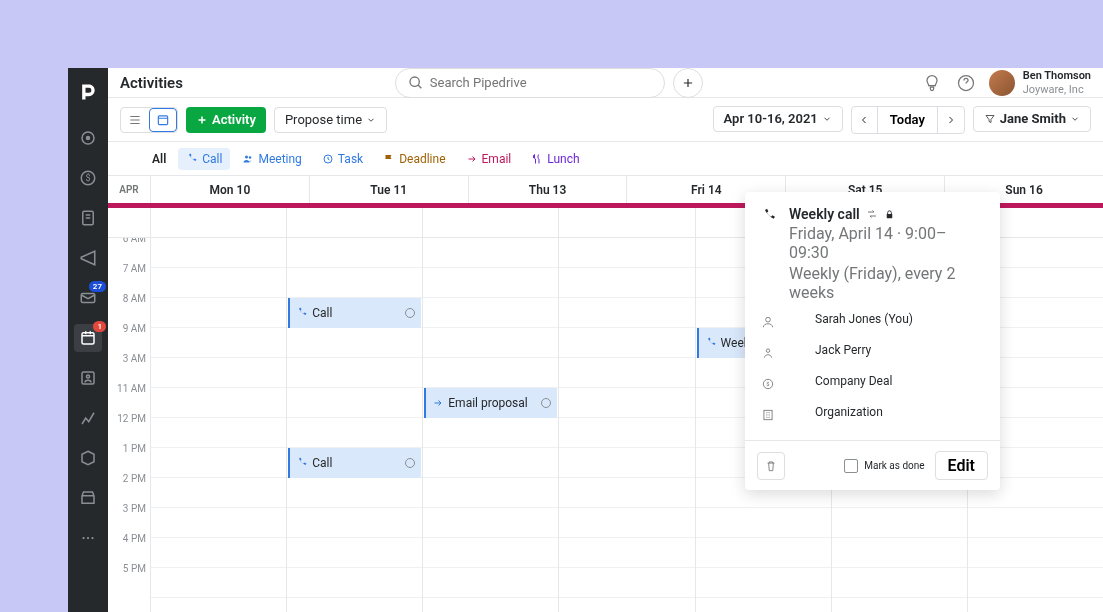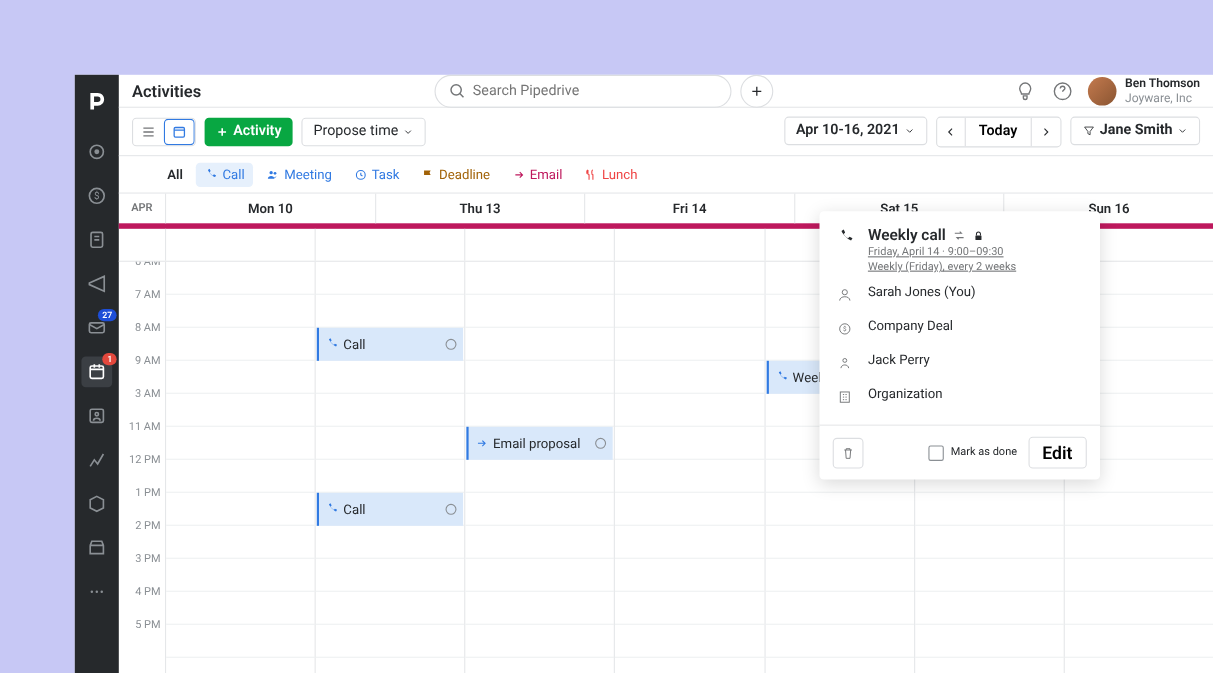--- a/index.html
+++ b/index.html
@@ -38,21 +38,21 @@
 .nav-btn { width: 26px; height: 26px; display: flex; align-items: center; justify-content: center; color: #26292c; cursor:pointer; border-right:1px solid #dcdee1;}
 .today-btn { padding: 0 12px; display: flex; align-items:center; font-size: 13px; font-weight:600; border-right:1px solid #dcdee1; cursor:pointer;}
 .filter-tabs { height: 34px; border-bottom: 1px solid #e5e7e9; display: flex; align-items: center; padding: 0 12px; gap: 4px; }
 .filter-tab { height: 22px; padding: 0 8px; border-radius: 4px; display: flex; align-items: center; font-size: 12px; cursor: pointer; gap: 4px; }
 .filter-tab.all { font-weight:600; color:#26292c;margin-left:24px;}
 .ft-call { background: #e6f0fc; color: #317ae2; }
 .ft-meeting { color: #317ae2; }
 .ft-task { color: #317ae2; }
 .ft-deadline { color: #a16207; }
 .ft-email { color: #be185d; }
-.ft-lunch { color: #ef4444; }
+.ft-lunch { color: #6d28d9; }
 .small-icon { width:12px; height:12px; }
 .day-header { height: 32px; border-bottom: 5px solid #be185d; display: flex; }
 .month-cell { width: 42px; display: flex; align-items: center; justify-content: center; font-size: 10px; color: #747678; font-weight: 600; }
 .day-cell { flex: 1; display: flex; align-items: center; justify-content: center; font-size: 12px; font-weight: 600; color: #26292c; gap: 6px; border-left: 1px solid #e5e7e9; }
 .day-badge { background: #317ae2; color: #fff; border-radius: 50%; width: 18px; height: 18px; display: flex; align-items: center; justify-content: center; font-size: 11px; }
 .grid-wrap { flex:1; position:relative; overflow:hidden;}
 .grid { display:flex; position:absolute; inset:0;}
 .time-col { width:42px; }
 .time-label { height:30px; text-align:right; padding-right:4px; font-size:10px; color:#8a8f94; position:relative; top:-5px;}
 .day-col { flex:1; border-left:1px solid #e5e7e9; position:relative;}
@@ -64,22 +64,22 @@
 .event .status-circle { margin-left:auto; width:10px; height:10px; border:1.5px solid #8a8f94; border-radius:50%;}
 .event-call-1 { top:60px; height:30px;}
 .event-call-2 { top:210px; height:30px;}
 .event-email { top:150px; height:30px;}
 .event-weekly { top:90px; height:30px;}
 .popover { position:absolute; top:192px; left:745px; width:255px; background:#fff; border-radius:4px; box-shadow:0 4px 16px rgba(0,0,0,0.15); z-index:10;}
 .pop-body { padding:14px 16px;}
 .pop-row { display:flex; align-items:flex-start; gap:12px; margin-bottom:10px;}
 .pop-row .pop-icon { width:16px; color:#747678; flex-shrink:0; margin-top:2px;}
 .pop-title { font-weight:600; font-size:14px; color:#26292c; display:flex; align-items:center; gap:6px;}
-.pop-sub { font-size:10px; color:#747678; margin-top:2px;text-decoration:underline;}
-.pop-list-item { font-size:12px; color:#26292c;}
+.pop-sub { font-size:16px; color:#747678; margin-top:2px;}
+.pop-list-item { font-size:12px; color:#26292c;margin-left:26px;}
 .pop-footer { border-top:1px solid #e5e7e9; padding:10px 12px; display:flex; align-items:center; gap:10px;}
 .trash { width:28px; height:28px; border:1px solid #dcdee1; border-radius:4px; display:flex; align-items:center; justify-content:center; color:#747678; cursor:pointer;}
 .mark-done { display:flex; align-items:center; gap:6px; font-size:10px; color:#26292c; margin-left:auto; cursor:pointer;}
 .checkbox-empty { width:14px; height:14px; border:1.5px solid #8a8f94; border-radius:2px;}
 .edit-btn { border:1px solid #dcdee1; border-radius:4px; padding:4px 12px; font-size:16px; font-weight:600; cursor:pointer;}
 svg { fill: currentColor; }
 </style>
 </head>
 <body>
 
@@ -297,20 +297,23 @@
             <path d="M7 3v7a2 2 0 002 2v9M7 3l-2 2v5M16 3c-1 0-2 2-2 5s1 4 2 4v9" fill="none" stroke="currentColor" stroke-width="2"></path>
           </svg>
           <span>Lunch</span>
         </div>
     </div>
 
     <div class="day-header">
       <div class="month-cell">APR</div>
       <div class="day-cell">
           <span>Mon 10</span>
+        </div>
+      <div class="day-cell">
+          <span>Tue 11</span>
         </div>
       <div class="day-cell">
           <span>Thu 13</span>
         </div>
       <div class="day-cell">
           <span>Fri 14</span>
         </div>
       <div class="day-cell">
           <span>Sat 15</span>
         </div>
@@ -499,31 +502,31 @@
     </div>
     <div class="pop-row">
       <div class="pop-icon"><svg width="14" height="14" viewBox="0 0 24 24">
             <circle cx="12" cy="8" r="4" fill="none" stroke="currentColor" stroke-width="1.5"></circle>
             <path d="M4 21c0-4 4-6 8-6s8 2 8 6" fill="none" stroke="currentColor" stroke-width="1.5"></path>
           </svg></div>
       <div class="pop-list-item">Sarah Jones (You)</div>
     </div>
     <div class="pop-row">
       <div class="pop-icon"><svg width="14" height="14" viewBox="0 0 24 24">
+            <circle cx="12" cy="8" r="3" fill="none" stroke="currentColor" stroke-width="1.5"></circle>
+            <path d="M6 20c0-3 3-5 6-5s6 2 6 5" fill="none" stroke="currentColor" stroke-width="1.5"></path>
+          </svg></div>
+      <div class="pop-list-item">Jack Perry</div>
+    </div>
+    <div class="pop-row">
+      <div class="pop-icon"><svg width="14" height="14" viewBox="0 0 24 24">
             <circle cx="12" cy="12" r="8" fill="none" stroke="currentColor" stroke-width="1.5"></circle>
             <text x="12" y="15" text-anchor="middle" font-size="10" fill="currentColor">$</text>
           </svg></div>
       <div class="pop-list-item">Company Deal</div>
-    </div>
-    <div class="pop-row">
-      <div class="pop-icon"><svg width="14" height="14" viewBox="0 0 24 24">
-            <circle cx="12" cy="8" r="3" fill="none" stroke="currentColor" stroke-width="1.5"></circle>
-            <path d="M6 20c0-3 3-5 6-5s6 2 6 5" fill="none" stroke="currentColor" stroke-width="1.5"></path>
-          </svg></div>
-      <div class="pop-list-item">Jack Perry</div>
     </div>
     <div class="pop-row" style="margin-bottom:0">
       <div class="pop-icon"><svg width="14" height="14" viewBox="0 0 24 24">
             <rect x="5" y="4" width="14" height="16" fill="none" stroke="currentColor" stroke-width="1.5"></rect>
             <path d="M9 8h2M13 8h2M9 12h2M13 12h2M9 16h2M13 16h2" stroke="currentColor" stroke-width="1.5"></path>
           </svg></div>
       <div class="pop-list-item">Organization</div>
     </div>
   </div>
   <div class="pop-footer">

